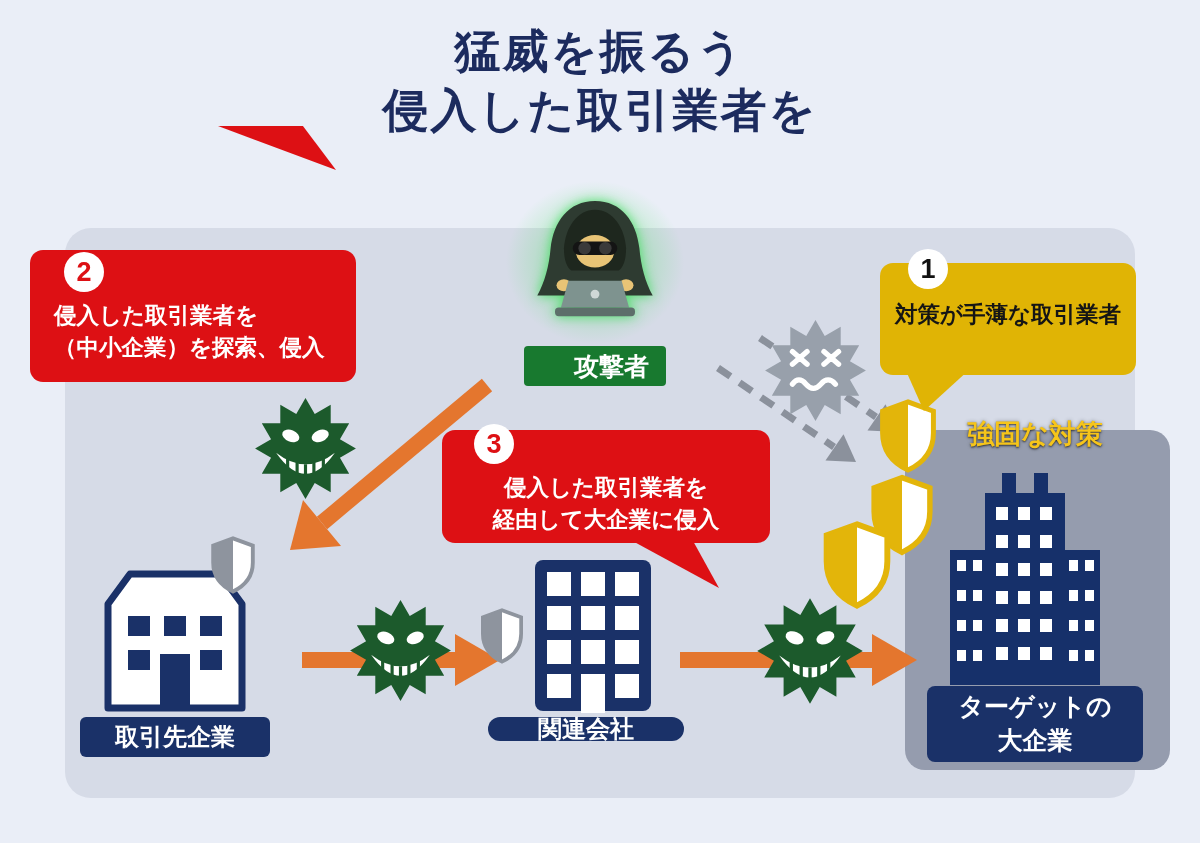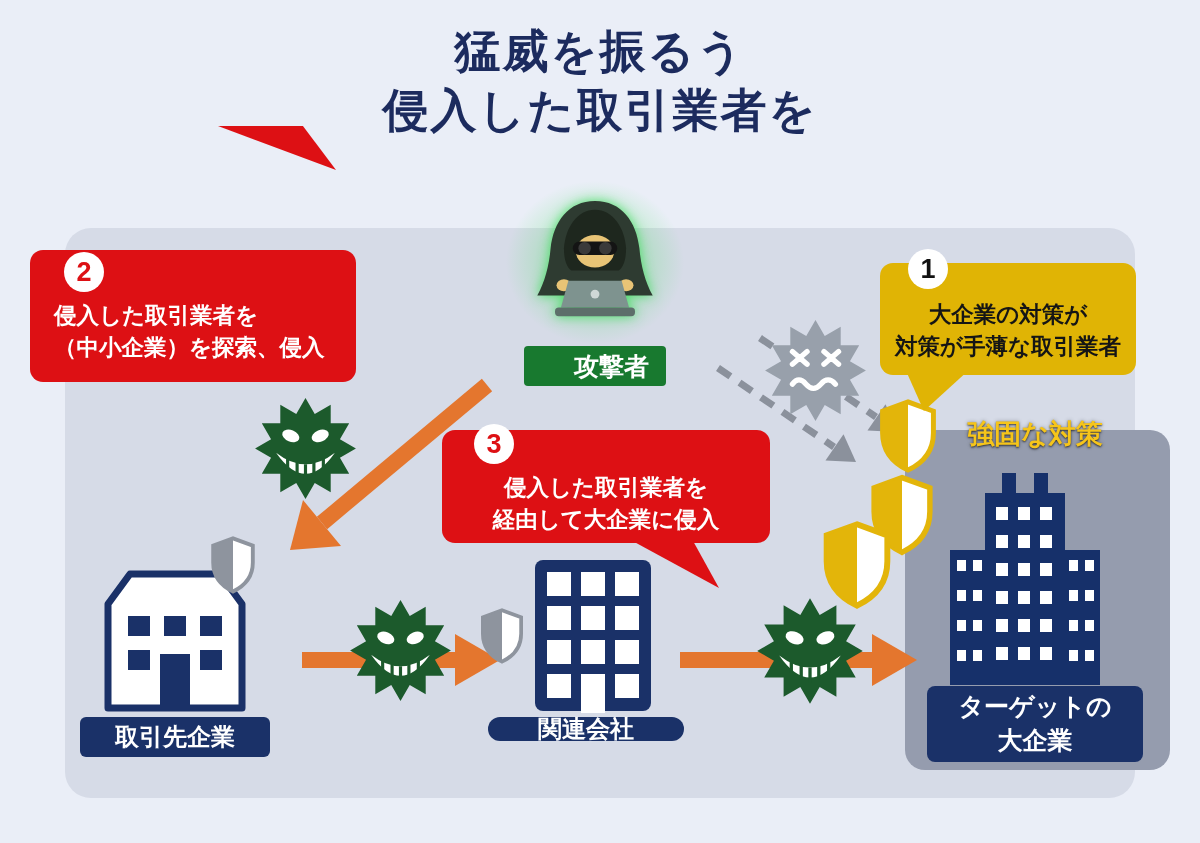--- a/index.html
+++ b/index.html
@@ -253,21 +253,20 @@
   <div class="abs tail tail-red bubble2-tail"></div>
   <div class="abs bubble bubble-red bubble2">
     <div class="num-circle num-red">2</div>
     <span class="line">侵入した取引業者を</span>
     <span class="line">（中小企業）を探索、侵入</span>
   </div>
 
   <div class="abs tail tail-gold bubble1-tail"></div>
   <div class="abs bubble bubble-gold bubble1">
     <div class="num-circle num-dark">1</div>
-    <span class="line">大企業の対策が</span>
     <span class="line">対策が手薄な取引業者</span>
   </div>
 
   <div class="abs tail tail-red bubble3-tail"></div>
   <div class="abs bubble bubble-red bubble3">
     <div class="num-circle num-red">3</div>
     <span class="line">侵入した取引業者を</span>
     <span class="line">経由して大企業に侵入</span>
   </div>
 

